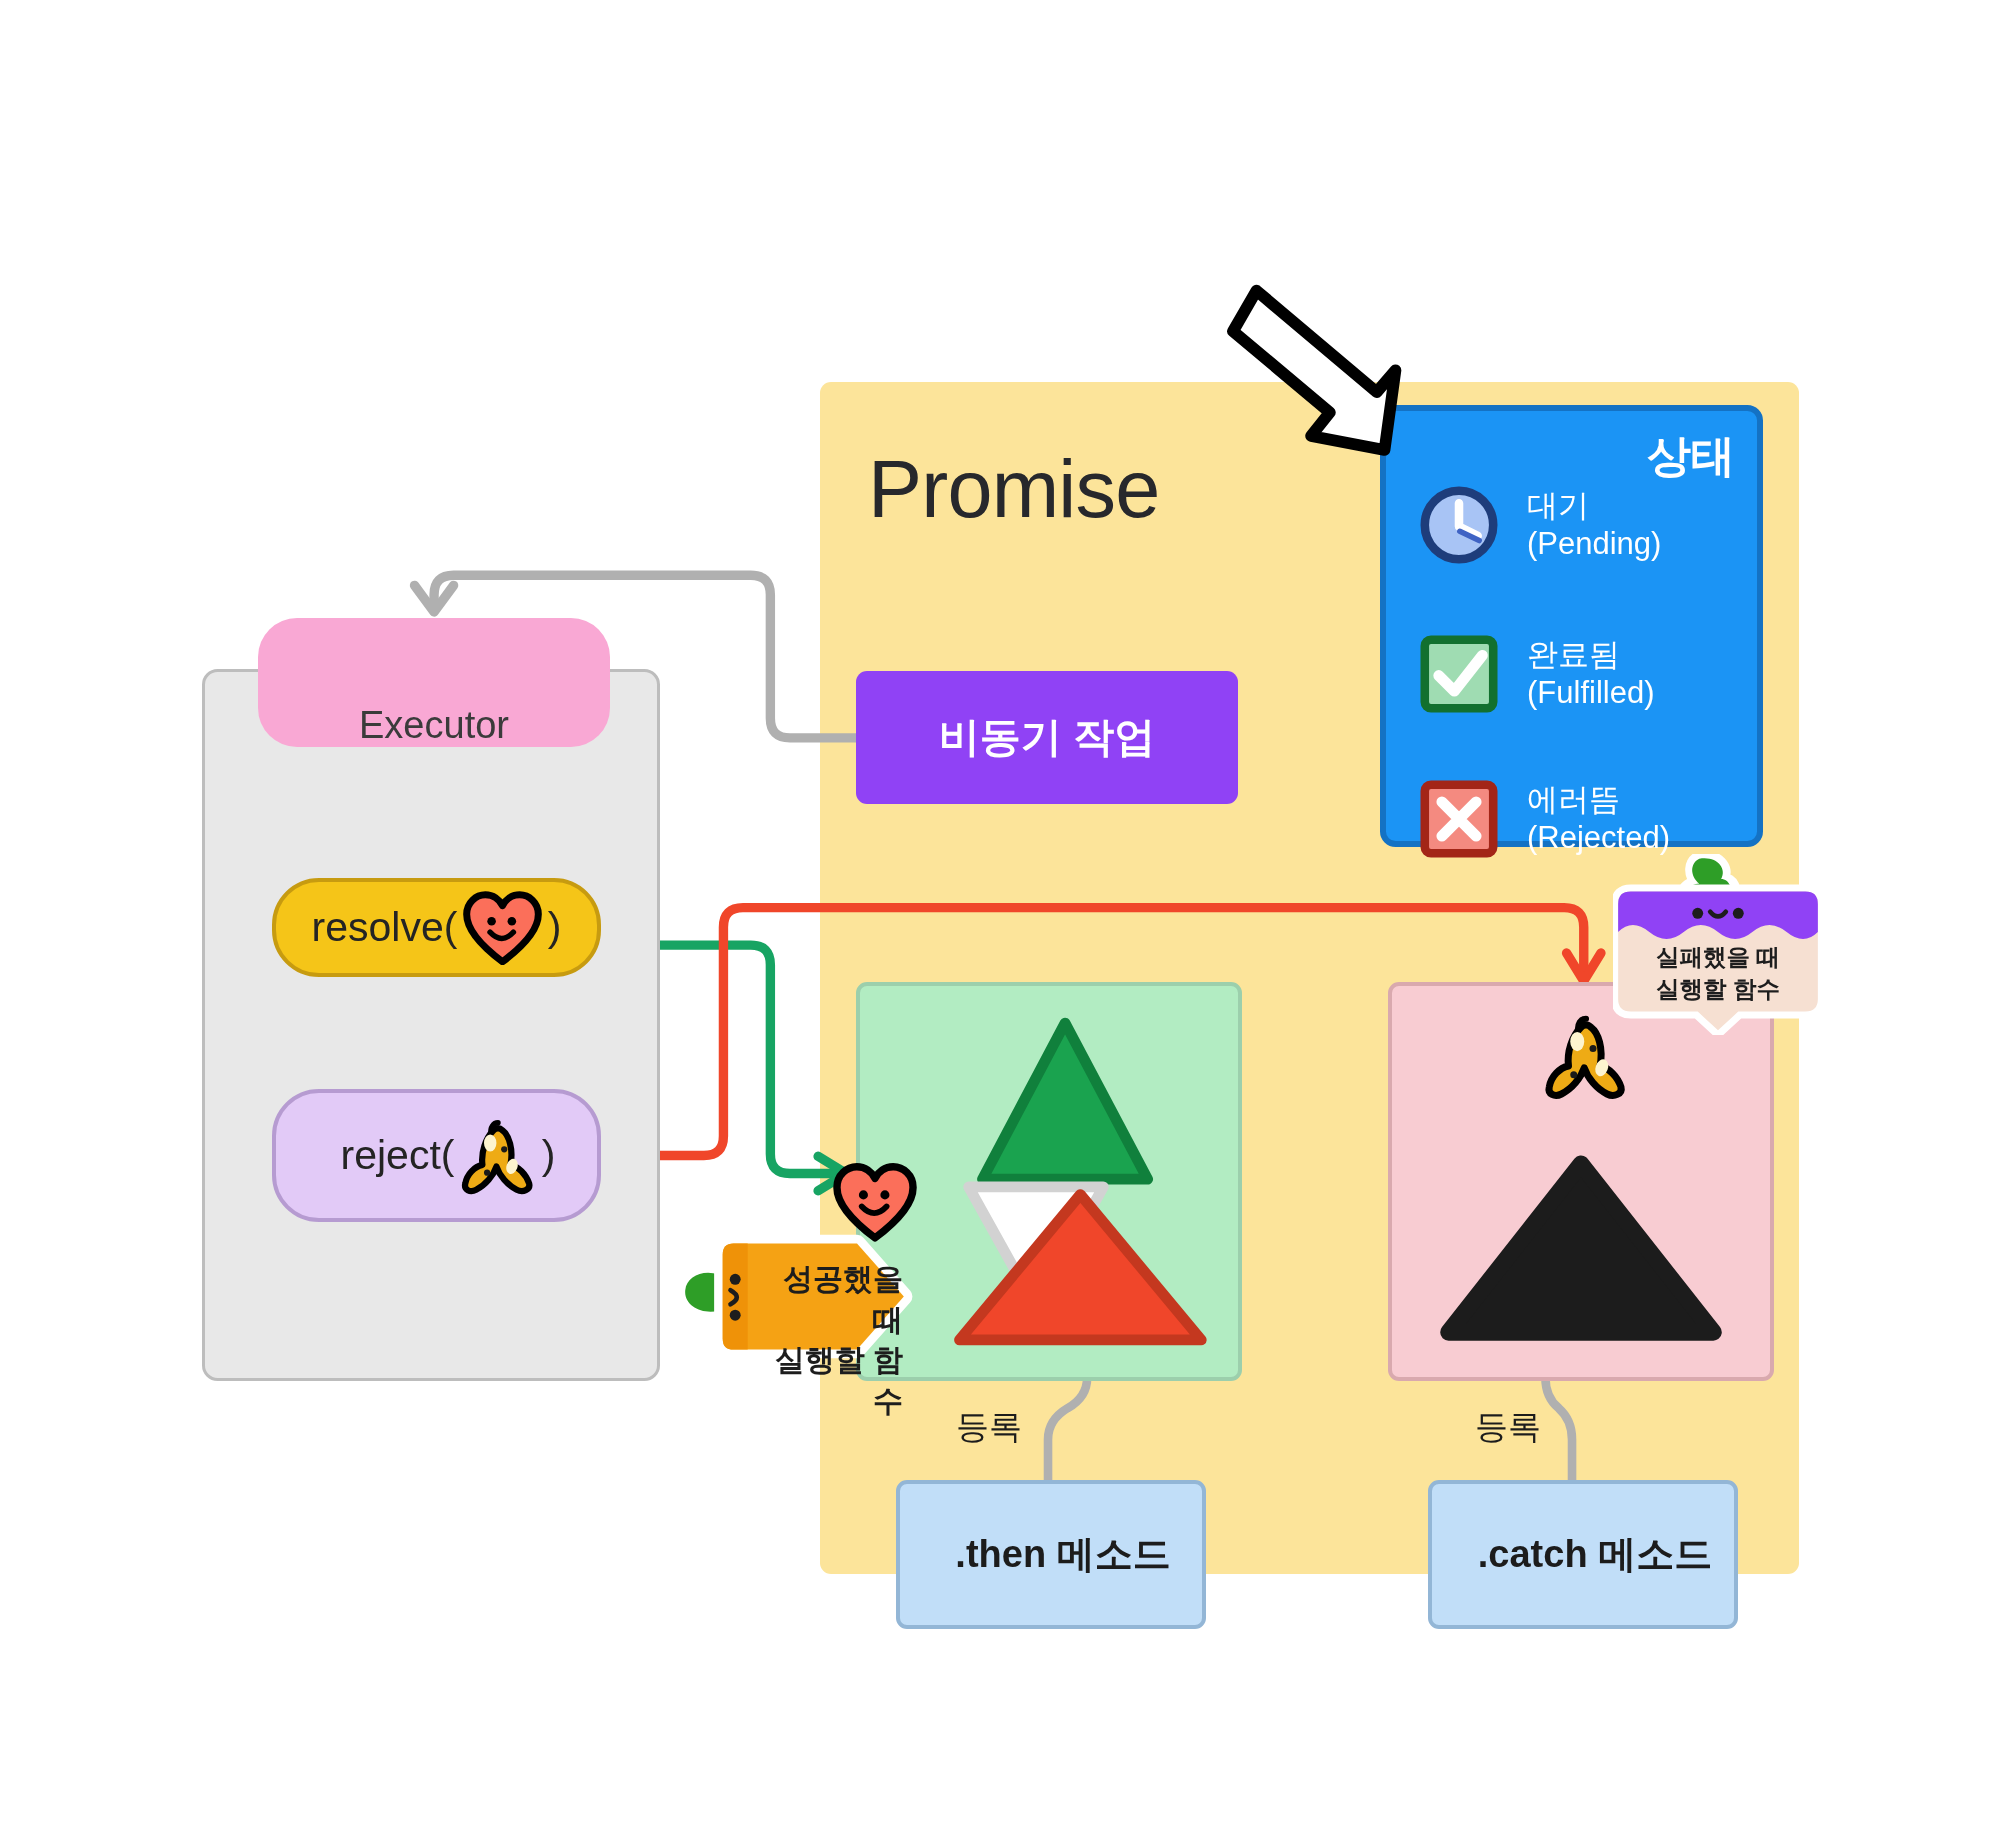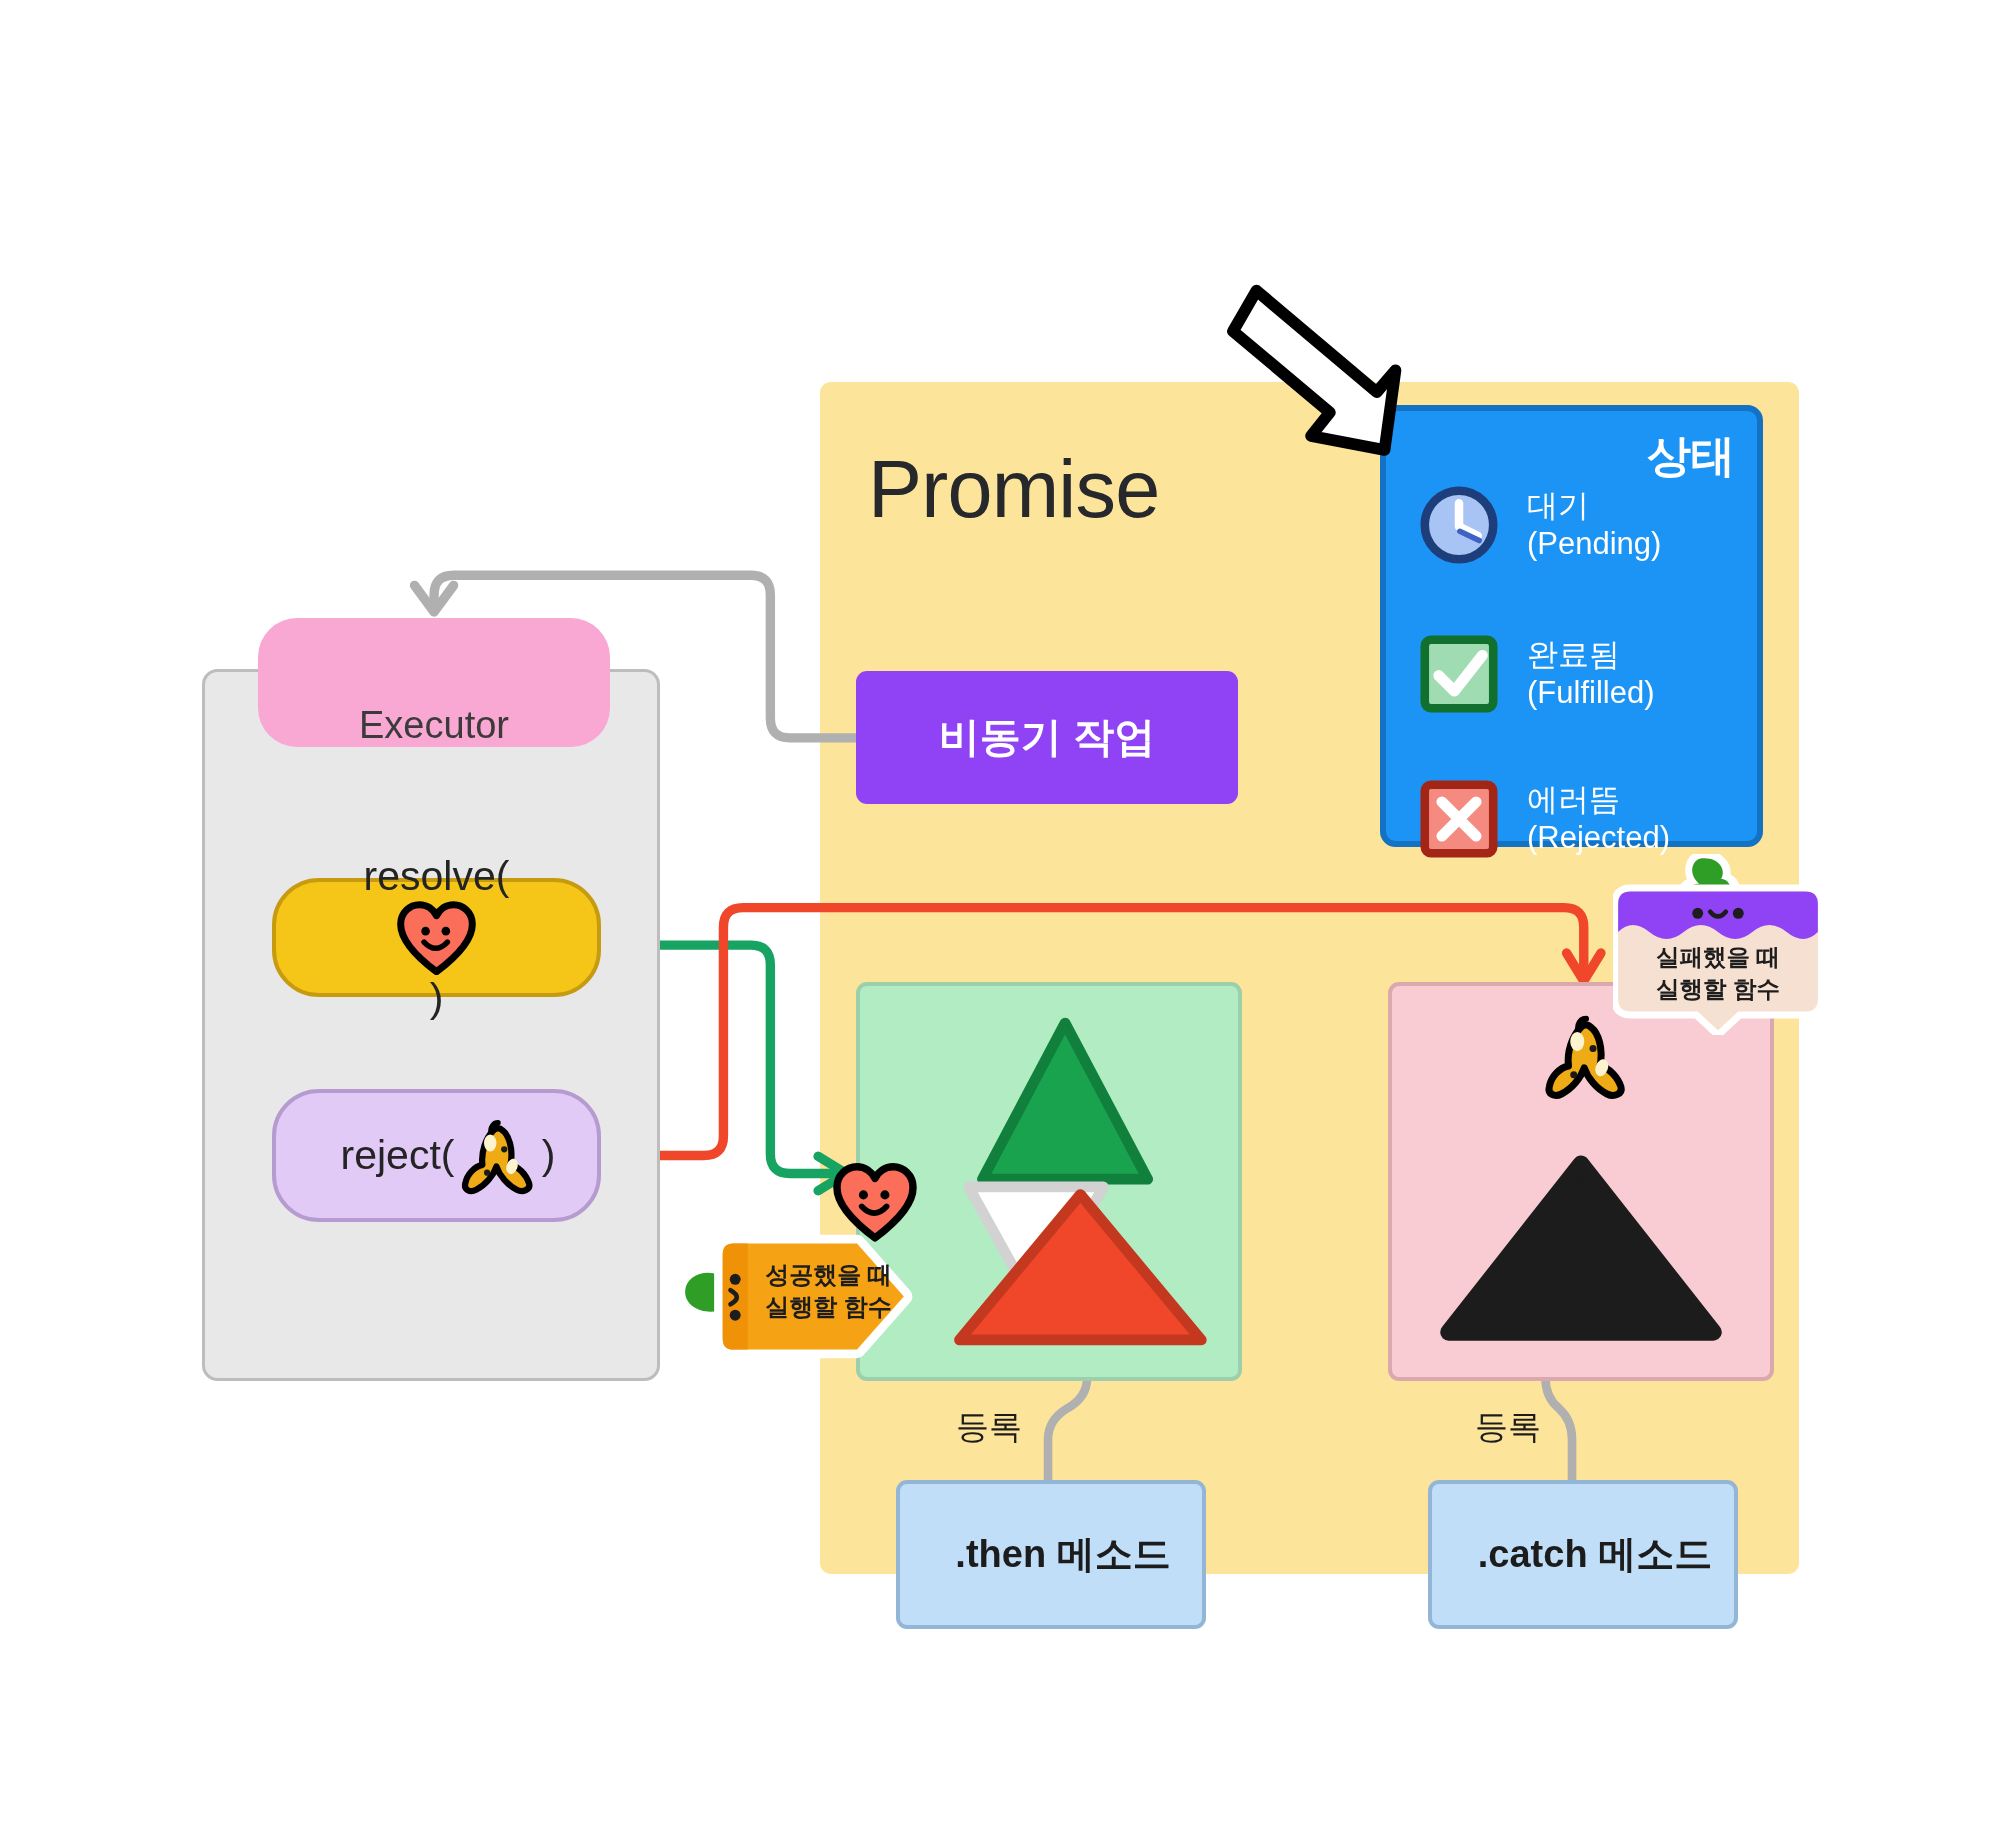--- a/index.html
+++ b/index.html
@@ -55,24 +55,23 @@
   .exec-btn{
     border-radius:47px;
     box-sizing:border-box;
     display:flex;align-items:center;justify-content:center;
     font-size:41px;
     color:#242424;
     white-space:nowrap;
   }
   #resolve-btn{
     left:272px; top:878px;
-    width:329px; height:119px;
+    width:329px; height:99px;
     background:#f5c518;
     border:4.7px solid #c79b10;
-    flex-direction:column;
   }
   #reject-btn{
     left:272px; top:1089px;
     width:329px; height:133px;
     background:#e2caf7;
     border:4.7px solid #b69bd1;
     padding-left:23px;
   }
   .paren{font-size:41px;}
 
@@ -160,22 +159,22 @@
   #reg-label-then{left:956px;top:1405px;}
   #reg-label-catch{left:1475px;top:1405px;}
 
   
   #carrot-callout{
     left:679px; top:1234px;
     width:242px; height:125px;
   }
   #carrot-callout .txt{
     position:absolute;left:75px;top:25px;width:149px;
-    color:#1d1d1d;font-size:24px;font-weight:bold;
-    line-height:1.35;text-align:center;
+    color:#1d1d1d;font-size:30px;font-weight:bold;
+    line-height:1.35;text-align:right;
   }
   #turnip-callout{
     left:1613px; top:854px;
     width:210px; height:181px;
   }
   #turnip-callout .txt{
     position:absolute;left:0;top:88px;width:210px;
     color:#1d1d1d;font-size:23.5px;font-weight:bold;
     line-height:1.35;text-align:center;
   }

